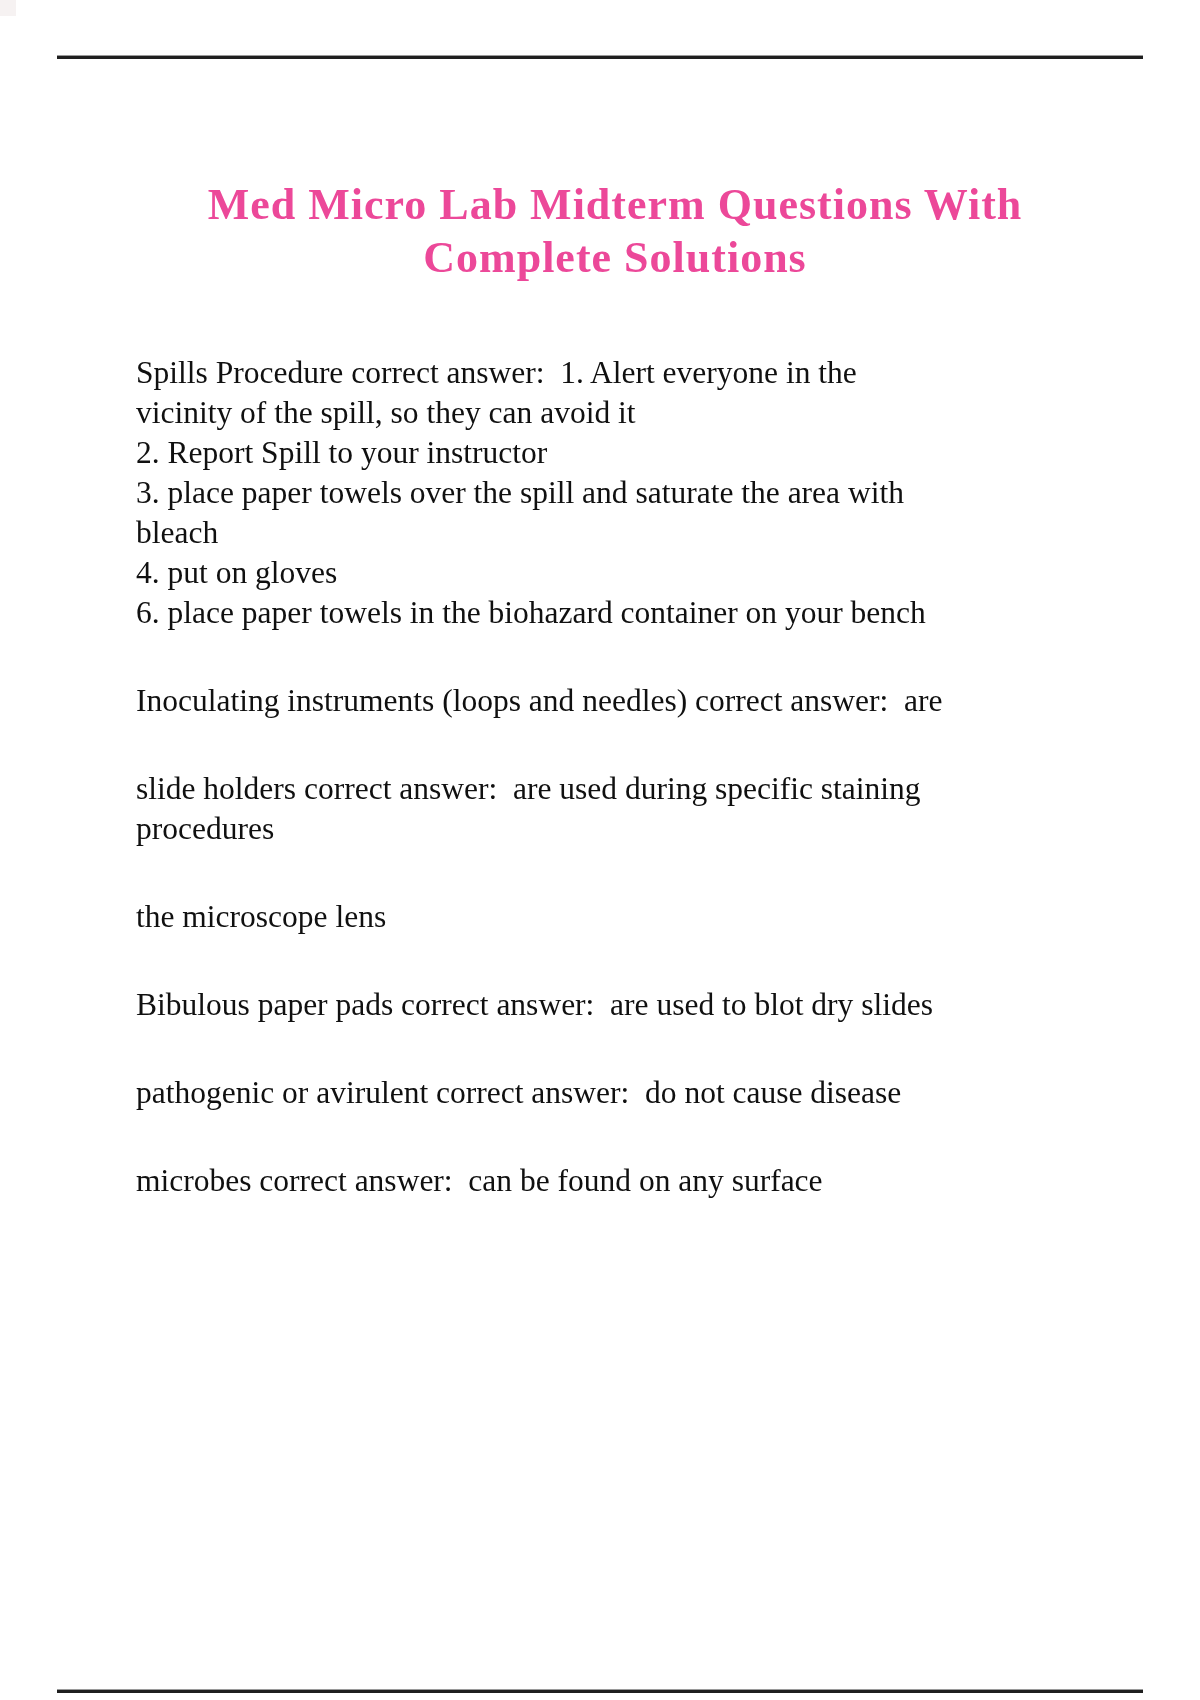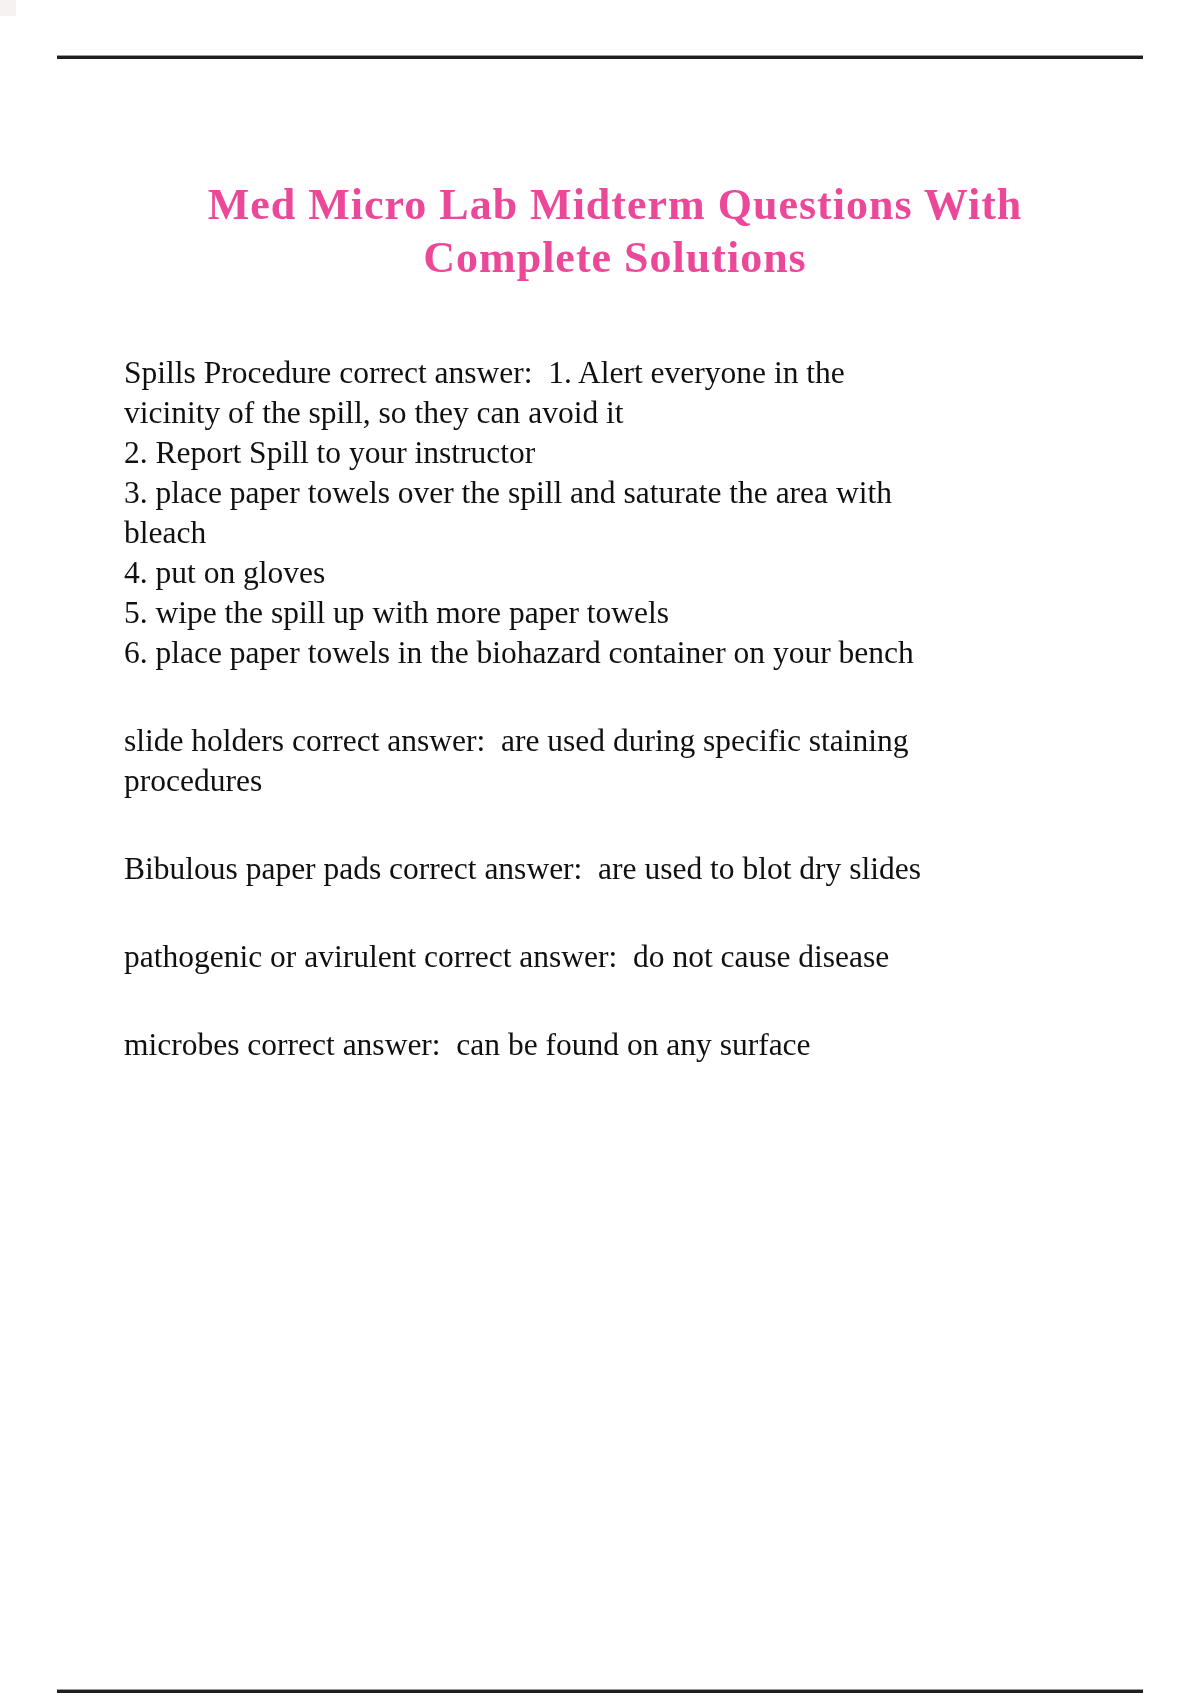--- a/index.html
+++ b/index.html
@@ -42,21 +42,21 @@
     text-align: center;
     font-weight: bold;
     font-size: 44px;
     line-height: 53px;
     letter-spacing: 1px;
     color: #ec4899;
   }
   .doc-body {
     position: absolute;
     top: 353px;
-    left: 124px;
+    left: 136px;
     width: 960px;
     font-size: 31.5px;
     color: #101010;
   }
   .paragraph + .paragraph {
     margin-top: 48px;
   }
   .text-line {
     height: 40px;
     line-height: 40px;
@@ -79,33 +79,34 @@
 
 <div class="doc-body">
 
   <div class="paragraph">
     <div class="text-line">Spills Procedure correct answer:  1. Alert everyone in the</div>
     <div class="text-line">vicinity of the spill, so they can avoid it</div>
     <div class="text-line">2. Report Spill to your instructor</div>
     <div class="text-line">3. place paper towels over the spill and saturate the area with</div>
     <div class="text-line">bleach</div>
     <div class="text-line">4. put on gloves</div>
-    <div class="text-line">5. wipe the spill up with more paper towels</div>
     <div class="text-line">6. place paper towels in the biohazard container on your bench</div>
   </div>
 
   <div class="paragraph">
+    <div class="text-line">Inoculating instruments (loops and needles) correct answer:  are</div>
   </div>
 
   <div class="paragraph">
     <div class="text-line">slide holders correct answer:  are used during specific staining</div>
     <div class="text-line">procedures</div>
   </div>
 
   <div class="paragraph">
+    <div class="text-line">the microscope lens</div>
   </div>
 
   <div class="paragraph">
     <div class="text-line">Bibulous paper pads correct answer:  are used to blot dry slides</div>
   </div>
 
 
   <div class="paragraph">
     <div class="text-line">pathogenic or avirulent correct answer:  do not cause disease</div>
   </div>

